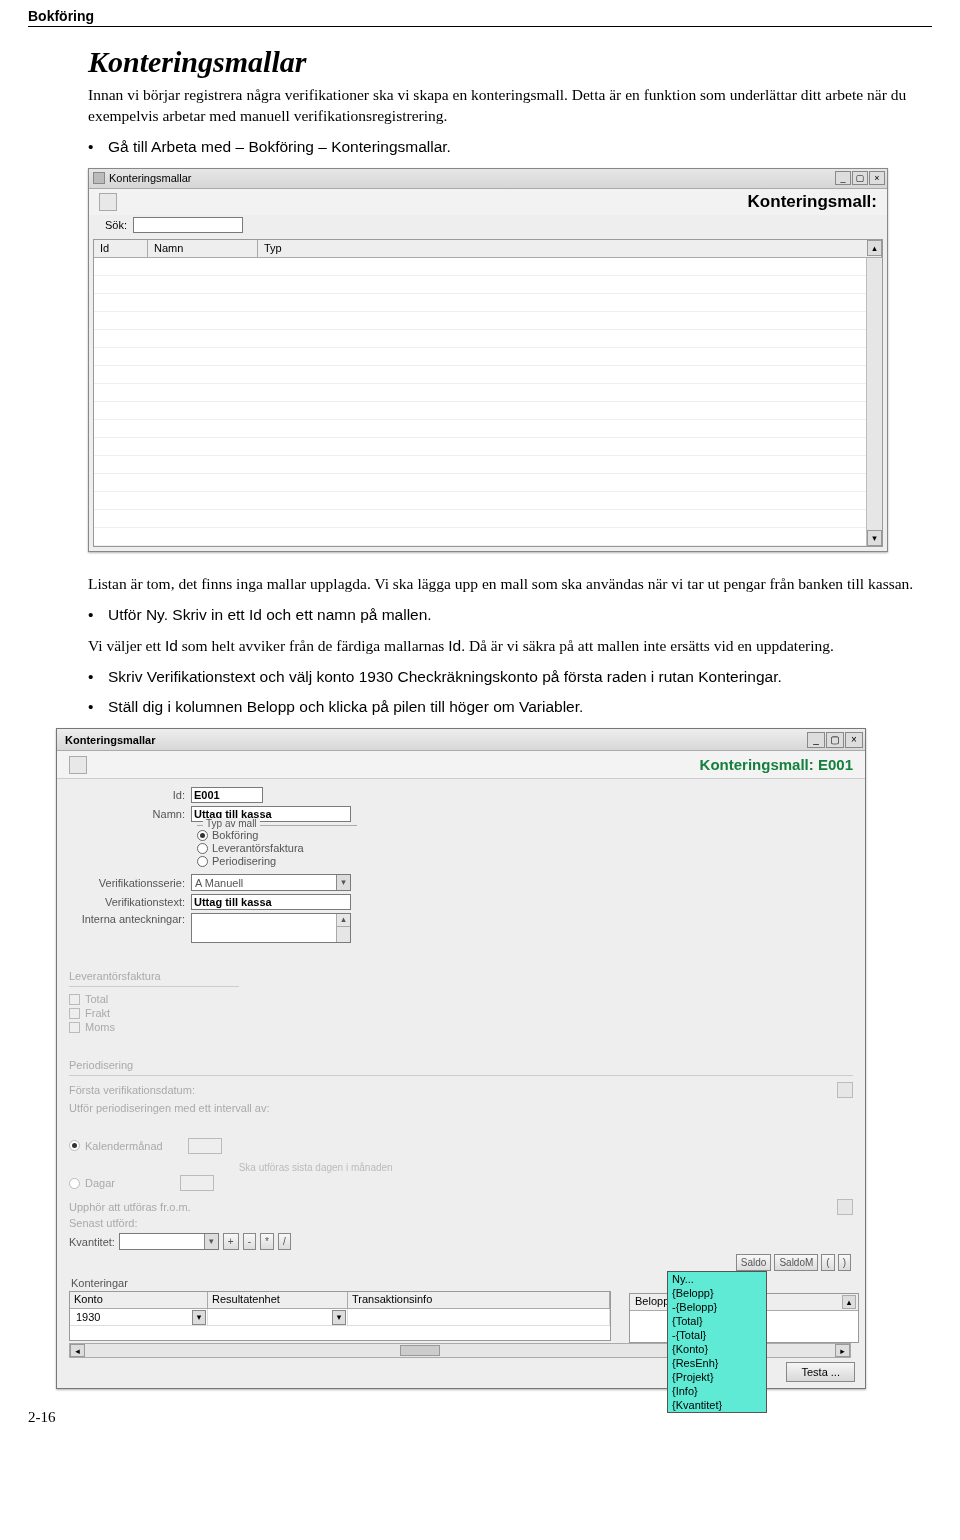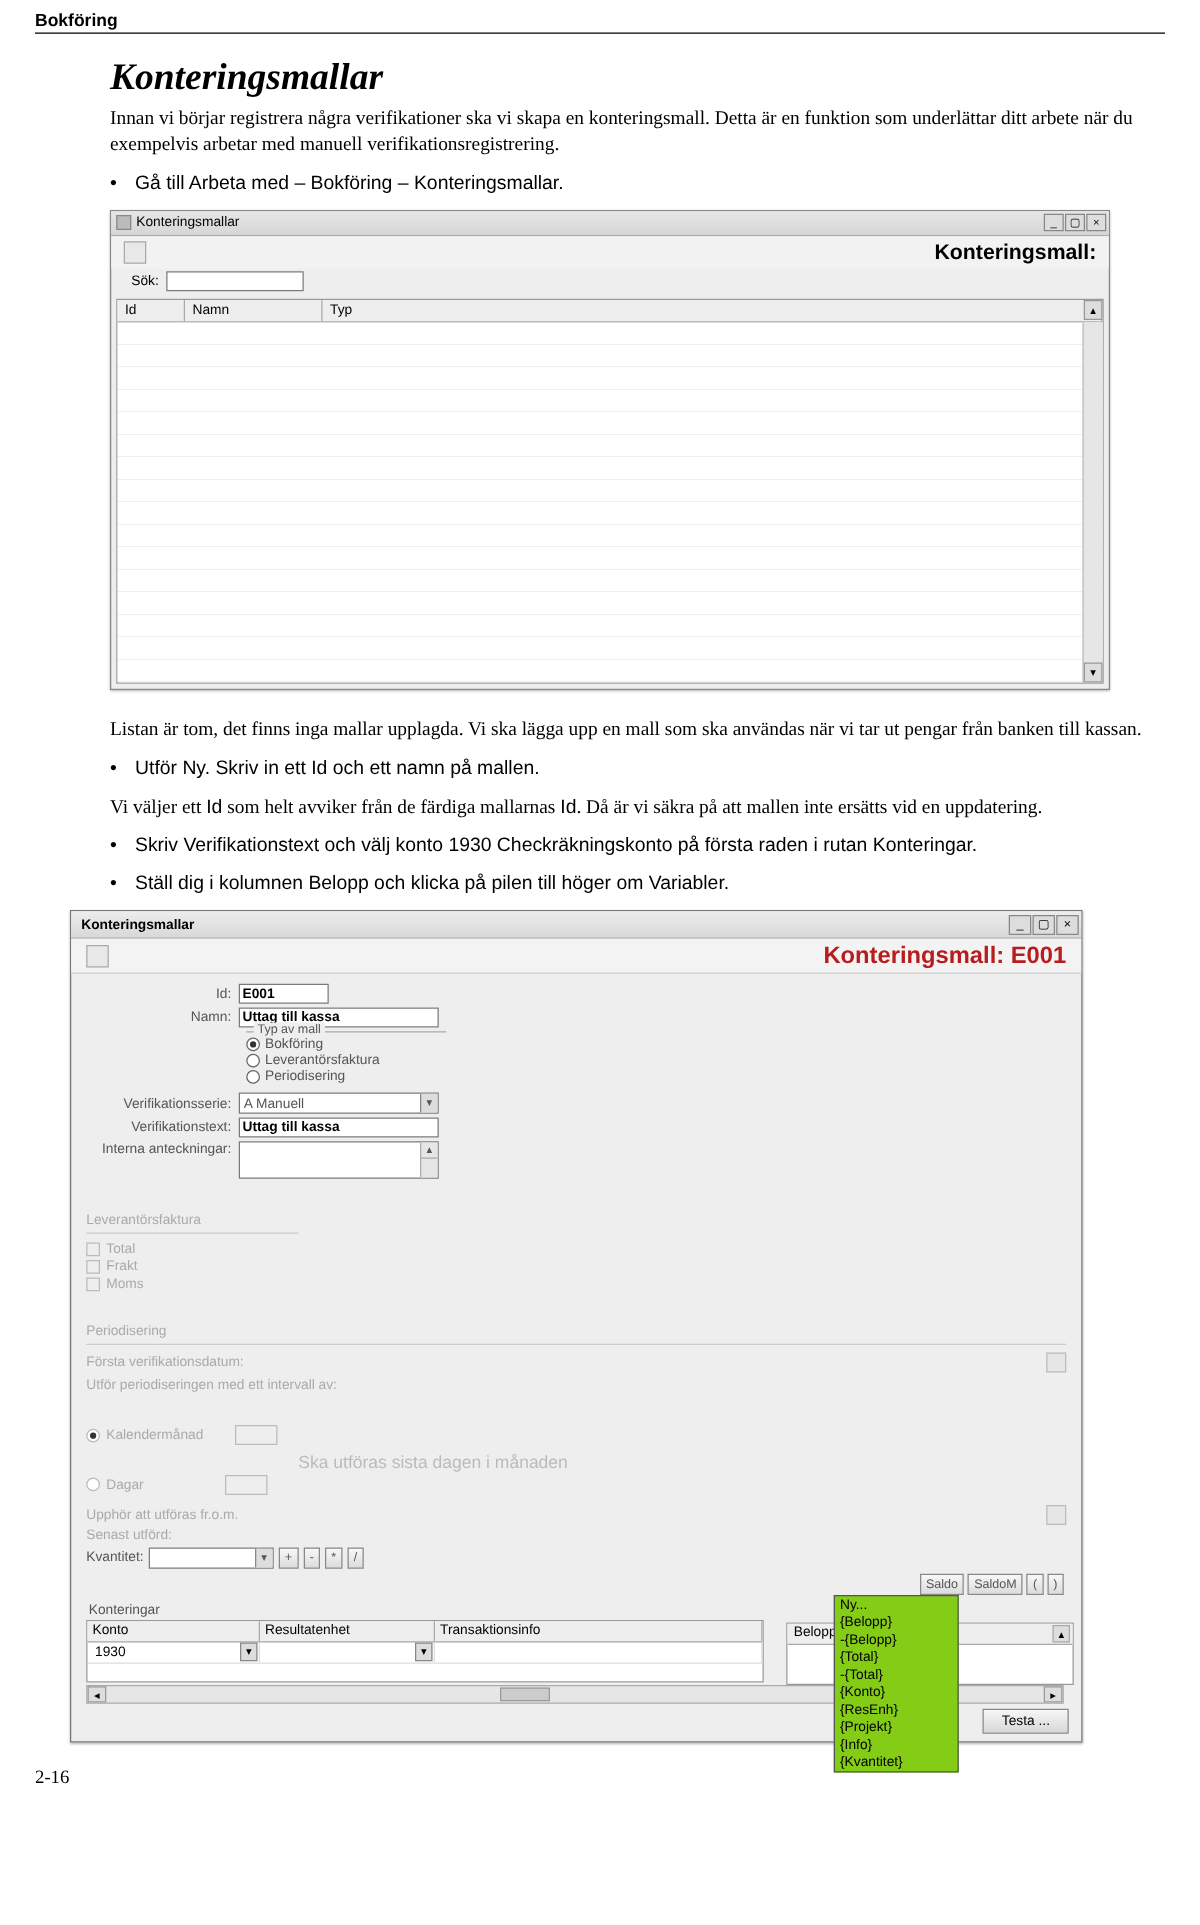--- a/index.html
+++ b/index.html
@@ -176,21 +176,21 @@
   .win2 .titlebar2 .tleft { display:flex; align-items:center; gap:4px; font-size:11px; font-weight:bold; }
   .win2 .wbtns2 { display:flex; gap:1px;}
   .win2 .wbtn2 { width:18px; height:16px; background:#ddd; border:1px solid #888; font-size:10px; line-height:14px; text-align:center; }
   .win2 .tbheader2 {
     display:flex; justify-content:space-between; align-items:center;
     height: 28px; padding: 0 12px;
     background:#f3f3f3;
     border-bottom:1px solid #ccc;
   }
   .win2 .tbheader2 .bigtitle2 {
-    font-size: 19px; font-weight: bold; color:#b91c1c;
+    font-size: 15px; font-weight: bold; color:#15803d;
   }
 
   .win2 .formbody {
     display:flex;
     gap: 24px;
     padding: 8px 12px 4px 12px;
     color:#555;
     flex-direction:column;
   }
   .win2 .colL { width: 290px; }
@@ -282,21 +282,21 @@
   .dd-in-cell .val { flex:1; padding-left:6px;}
   .dd-in-cell .arr { width:14px; height:15px; border:1px solid #888;
     background:#ddd; margin:0 1px; text-align:center; font-size:9px; line-height:13px;}
   .kont-blankrows { height:14px;}
 
   
   .var-dropdown {
     position: absolute;
     width: 100px;
     border: 1px solid #555;
-    background: #84cc16;
+    background: #5eead4;
     font-size: 11px;
     right: 90px;
     top: -6px;
     z-index: 5;
   }
   .var-dropdown .opt { padding: 0 4px; line-height: 14px; }
 
   
   .belopp-col {
     position:absolute;
@@ -334,21 +334,21 @@
     border:1px solid #888; background:linear-gradient(#f6f6f6,#d8d8d8);
     height:20px; padding:0 14px; font-size:11px;
   }
 
   .page-num {
     font-family: Georgia, 'Times New Roman', serif;
     font-size: 15px;
     margin-top: 20px;
   }
 
-  .dis-text { color:#bbb; font-size:14px; line-height:1.1;margin-top:44px; }
+  .dis-text { color:#bbb; font-size:10px; line-height:1.1;margin-top:44px; }
 </style>
 </head>
 <body>
 
 <div class="page">
   <div class="header-section">Bokföring</div>
 
   <div class="content">
     <h1 class="title">Konteringsmallar</h1>
 

